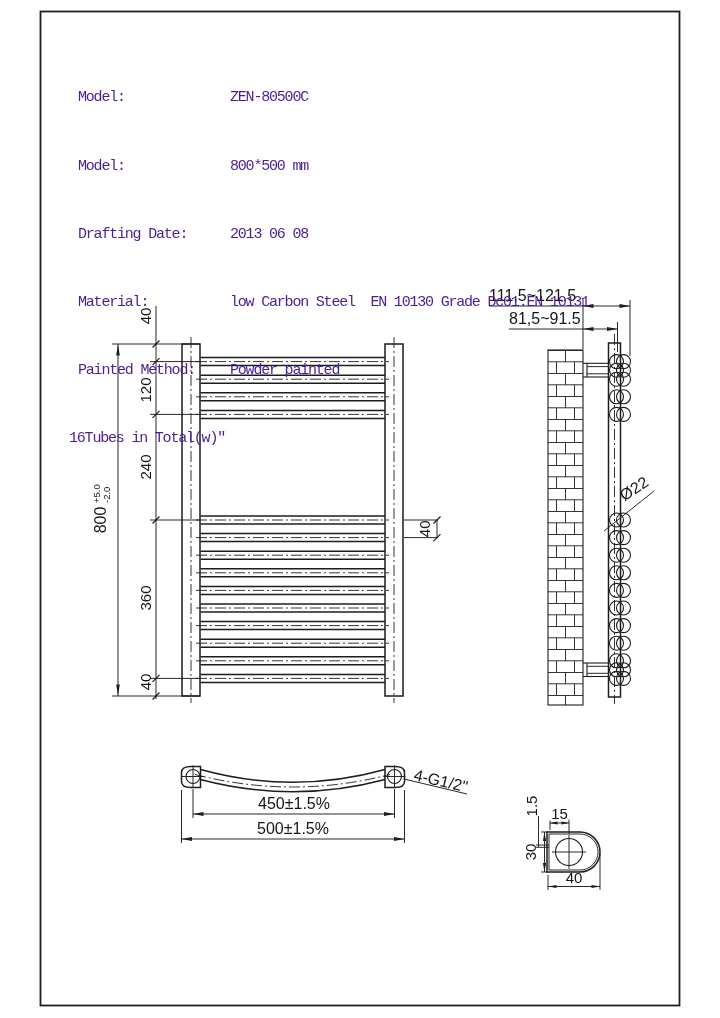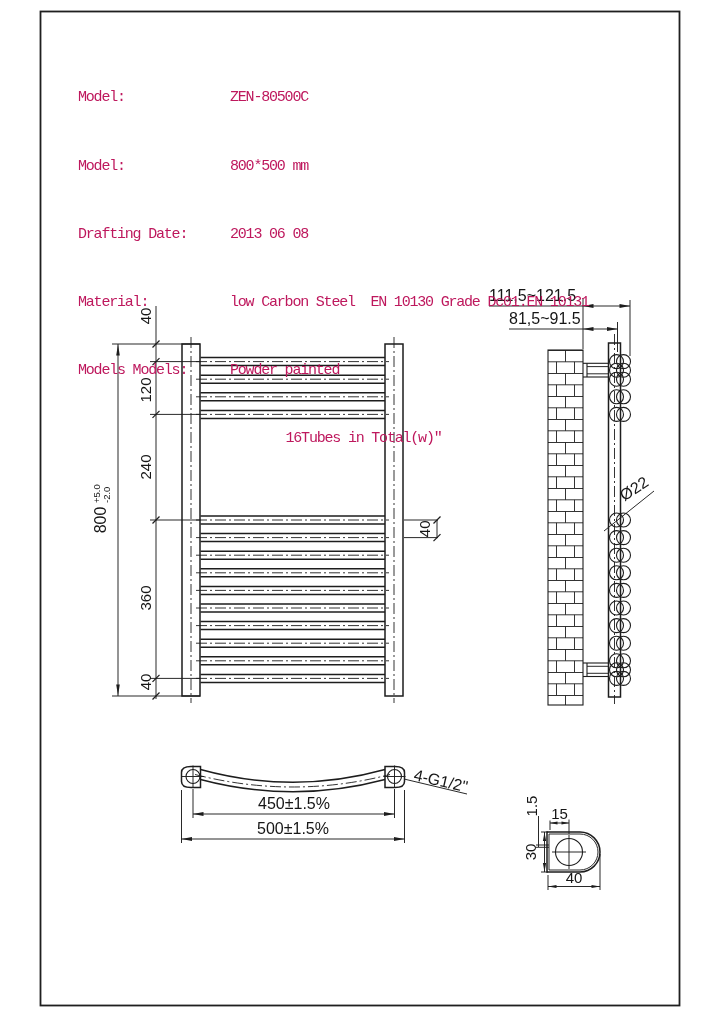--- a/index.html
+++ b/index.html
@@ -12,24 +12,24 @@
   .lnt{stroke:#1d1d1d;stroke-width:0.95;fill:none}
   .cl {stroke:#1d1d1d;stroke-width:0.9;fill:none;stroke-dasharray:11 3 2 3}
   .tick{stroke:#1d1d1d;stroke-width:1.3}
   .arr{fill:#1d1d1d;stroke:none}
   .dt  {font-family:"Liberation Sans",sans-serif;font-size:15px;fill:#161616}
   .dt16{font-family:"Liberation Sans",sans-serif;font-size:16px;fill:#161616}
   .dts {font-family:"Liberation Sans",sans-serif;font-size:9.5px;fill:#161616}
   
   .specs{position:absolute;left:78px;top:42px;width:580px;
          font-family:"Liberation Mono",monospace;font-size:15px;letter-spacing:-1.2px;
-         color:#be185d;line-height:22.7px;white-space:pre;}
+         color:#4c1d95;line-height:22.7px;white-space:pre;}
   .srow{display:flex;}
   .slabel{width:152px;flex:none;}
-  .swide{margin-left:-9px;text-align:center;}
+  .swide{margin-left:-9px;}
 </style>
 </head>
 <body>
 
 <div id="page">
 
   <svg id="dwg" width="720" height="1018" viewBox="0 0 720 1018">
     <defs>
       <pattern id="brick" x="548" y="350" width="35" height="23" patternUnits="userSpaceOnUse">
         <rect width="35" height="23" fill="#ffffff"></rect>
@@ -296,18 +296,18 @@
     <div class="srow">
       <span class="slabel">Model:</span>
       <span>800*500 mm</span></div>
     <div class="srow">
       <span class="slabel">Drafting Date:</span>
       <span>2013 06 08</span></div>
     <div class="srow">
       <span class="slabel">Material:</span>
       <span>low Carbon Steel  EN 10130 Grade Dc01.EN 10131</span></div>
     <div class="srow">
-      <span class="slabel">Models Models:</span>
+      <span class="slabel">Painted Method:</span>
       <span>Powder painted</span></div>
     <div class="swide">16Tubes in Total(w)″</div>
   </div>
 
 </div>
 
 </body></html>

